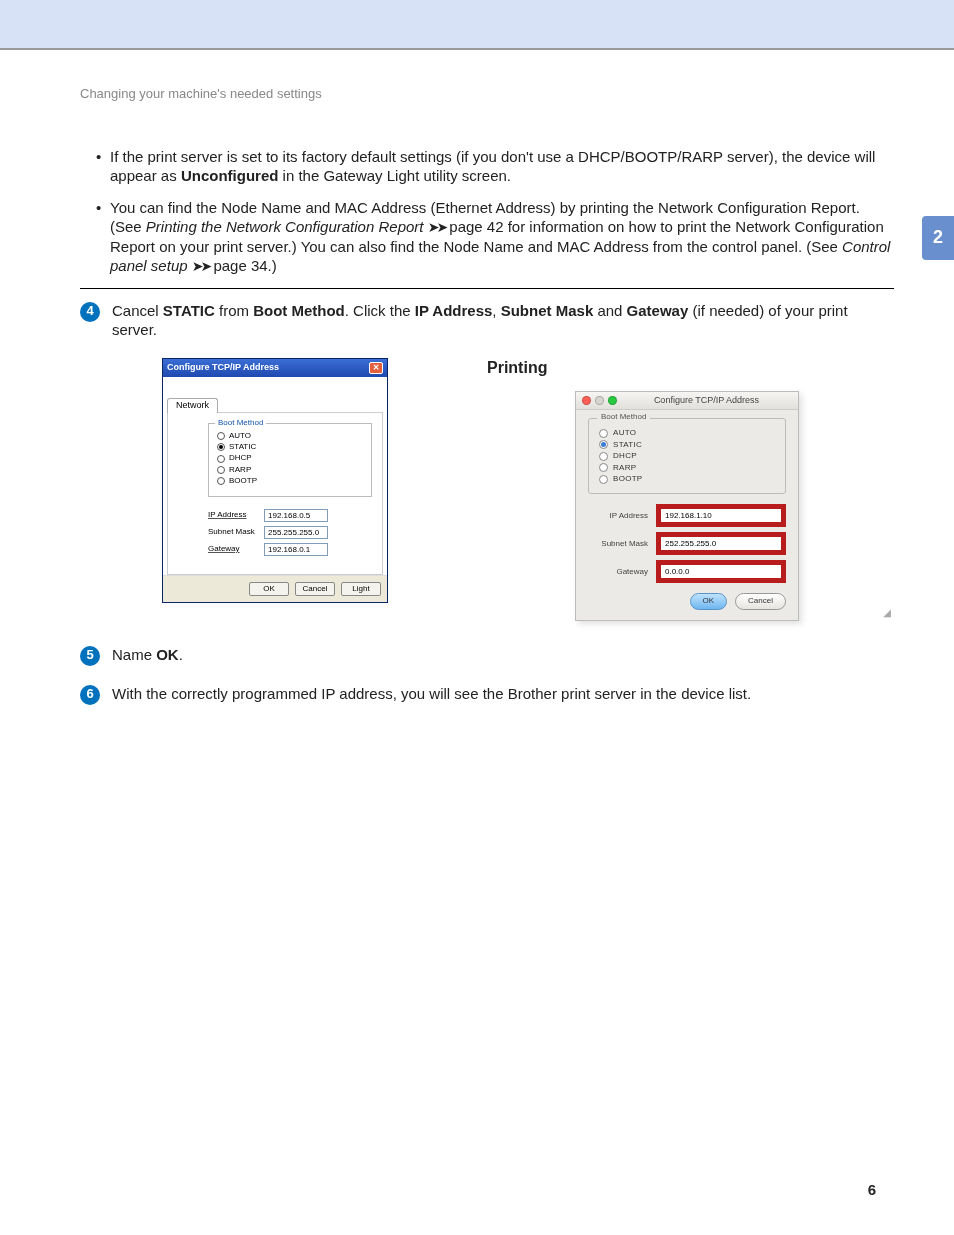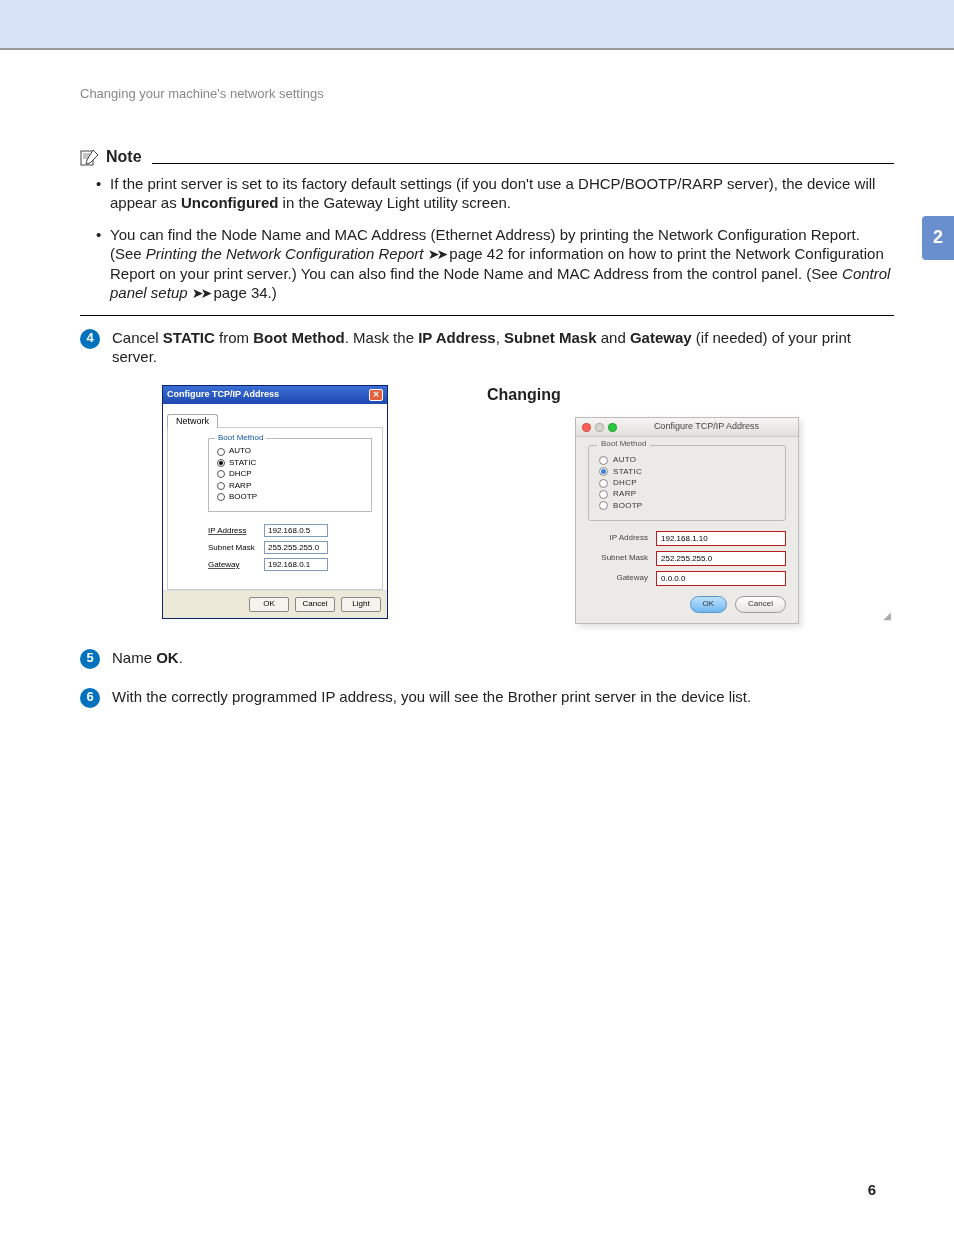--- a/index.html
+++ b/index.html
@@ -161,21 +161,21 @@
   .mac-title{flex:1;text-align:center;font-size:9px;color:#444;}
   .mac-body{padding:8px 12px 10px 12px;}
   .mac-fieldset{border:1px solid #bbb;border-radius:3px;padding:8px 10px 8px 10px;position:relative;margin-bottom:10px;}
   .mac-legend{position:absolute;top:-7px;left:8px;background:#eceae7;padding:0 4px;font-size:8px;color:#555;}
   .mac-radio-row{display:flex;align-items:center;margin:1px 0;font-size:8px;color:#333;text-transform:uppercase;letter-spacing:.3px;}
   .mac-radio{width:9px;height:9px;border:1px solid #888;border-radius:50%;margin-right:5px;background:#fff;display:inline-flex;align-items:center;justify-content:center;}
   .mac-radio.sel{background:#fff;}
   .mac-radio.sel::after{content:'';width:5px;height:5px;background:#3b7dd8;border-radius:50%;}
   .mac-f-row{display:flex;align-items:center;margin:5px 0;font-size:8px;}
   .mac-f-label{width:60px;text-align:right;margin-right:8px;color:#444;}
-  .mac-f-input{border:1px solid #b91c1c;background:#fff;padding:2px 4px;font-size:8px;flex:1;}
+  .mac-f-input{border:5px solid #b91c1c;background:#fff;padding:2px 4px;font-size:8px;flex:1;}
   .mac-btnrow{display:flex;justify-content:flex-end;gap:8px;margin-top:10px;}
   .mac-btn{border:1px solid #999;border-radius:10px;padding:2px 12px;font-size:8px;background:linear-gradient(#fff,#e6e4e0);}
   .mac-btn.primary{background:linear-gradient(#bfe3ff,#6fb6ef);border-color:#5a94c8;}
   .mac-resize{position:absolute;right:3px;bottom:2px;font-size:10px;color:#aaa;}
   .mac-wrap{position:relative;}
 
   
   .side-tab{
     position:absolute; right:0; top:216px;
     width:32px; height:44px;
@@ -190,69 +190,56 @@
   }
 </style>
 </head>
 <body>
 
 <div class="top-band"></div>
 
 <div class="side-tab">2</div>
 
 <div class="content">
-  <div class="header-text">Changing your machine's network settings</div>
+  <div class="header-text">Changing your machine's needed settings</div>
 
   <div class="note-block">
-    <div class="note-title-row">
-      <span class="note-icon">
-        <svg width="20" height="18" viewBox="0 0 20 18">
-          <rect x="1" y="3" width="12" height="14" fill="none" stroke="#444" stroke-width="1"></rect>
-          <line x1="3" y1="6" x2="10" y2="6" stroke="#888"></line>
-          <line x1="3" y1="8" x2="10" y2="8" stroke="#888"></line>
-          <line x1="3" y1="10" x2="10" y2="10" stroke="#888"></line>
-          <path d="M13 2 L18 7 L10 15 L6 16 L7 12 Z" fill="#fff" stroke="#444" stroke-width="1"></path>
-        </svg>
-      </span>
-      <span class="note-title">Note</span>
-      <span class="note-rule-wrap"></span>
-    </div>
 
     <div class="bullet-item">
       <span class="bullet-dot">•</span>
       <span class="bullet-text">
         <span>If the print server is set to its factory default settings (if you don't use a DHCP/BOOTP/RARP server), the device will appear as </span><b>Unconfigured</b><span> in the Gateway Light utility screen.</span>
       </span>
     </div>
 
     <div class="bullet-item">
       <span class="bullet-dot">•</span>
       <span class="bullet-text">
         <span>You can find the Node Name and MAC Address (Ethernet Address) by printing the Network Configuration Report. (See </span><i class="ref">Printing the Network Configuration Report</i> <span class="arrows">➤➤</span><span> page 42 for information on how to print the Network Configuration Report on your print server.) You can also find the Node Name and MAC Address from the control panel. (See </span><i class="ref">Control panel setup</i> <span class="arrows">➤➤</span><span> page 34.)</span>
       </span>
     </div>
     <div class="note-sep"></div>
   </div>
 
   <div class="step">
     <div class="step-num">4</div>
     <div class="step-text">
-      <span>Cancel </span><b>STATIC</b><span> from </span><b>Boot Method</b><span>. Mask the </span><b>IP Address</b><span>, </span><b>Subnet Mask</b><span> and </span><b>Gateway</b><span> (if needed) of your print server.</span>
+      <span>Cancel </span><b>STATIC</b><span> from </span><b>Boot Method</b><span>. Click the </span><b>IP Address</b><span>, </span><b>Subnet Mask</b><span> and </span><b>Gateway</b><span> (if needed) of your print server.</span>
     </div>
   </div>
 
   <div class="os-row">
     <div class="os-col">
 
       <div class="win-dialog">
         <div class="win-titlebar">
           <span>Configure TCP/IP Address</span>
           <span class="win-close">✕</span>
         </div>
-        <div style="padding:9px 4px 0 4px;background:#fff;">
+        <div style="padding:20px 4px 0 4px;background:#fff;">
           <span class="win-tab">Network</span>
           <div class="win-panel">
             <div class="win-fieldset">
               <span class="win-legend">Boot Method</span>
               <div class="win-radio-row">
                   <span class="win-radio"></span>
                   <span>AUTO</span>
                 </div>
               <div class="win-radio-row">
                   <span class="win-radio sel"></span>
@@ -287,21 +274,21 @@
         </div>
         <div class="win-btnrow">
           <div class="win-btn">OK</div>
           <div class="win-btn">Cancel</div>
           <div class="win-btn">Light</div>
         </div>
       </div>
     </div>
 
     <div class="os-col">
-      <div class="os-title">Changing</div>
+      <div class="os-title">Printing</div>
       <div class="mac-wrap">
         <div class="mac-dialog">
           <div class="mac-titlebar">
             <span class="mac-tl r"></span>
             <span class="mac-tl y"></span>
             <span class="mac-tl g"></span>
             <span class="mac-title">Configure TCP/IP Address</span>
           </div>
           <div class="mac-body">
             <div class="mac-fieldset">

